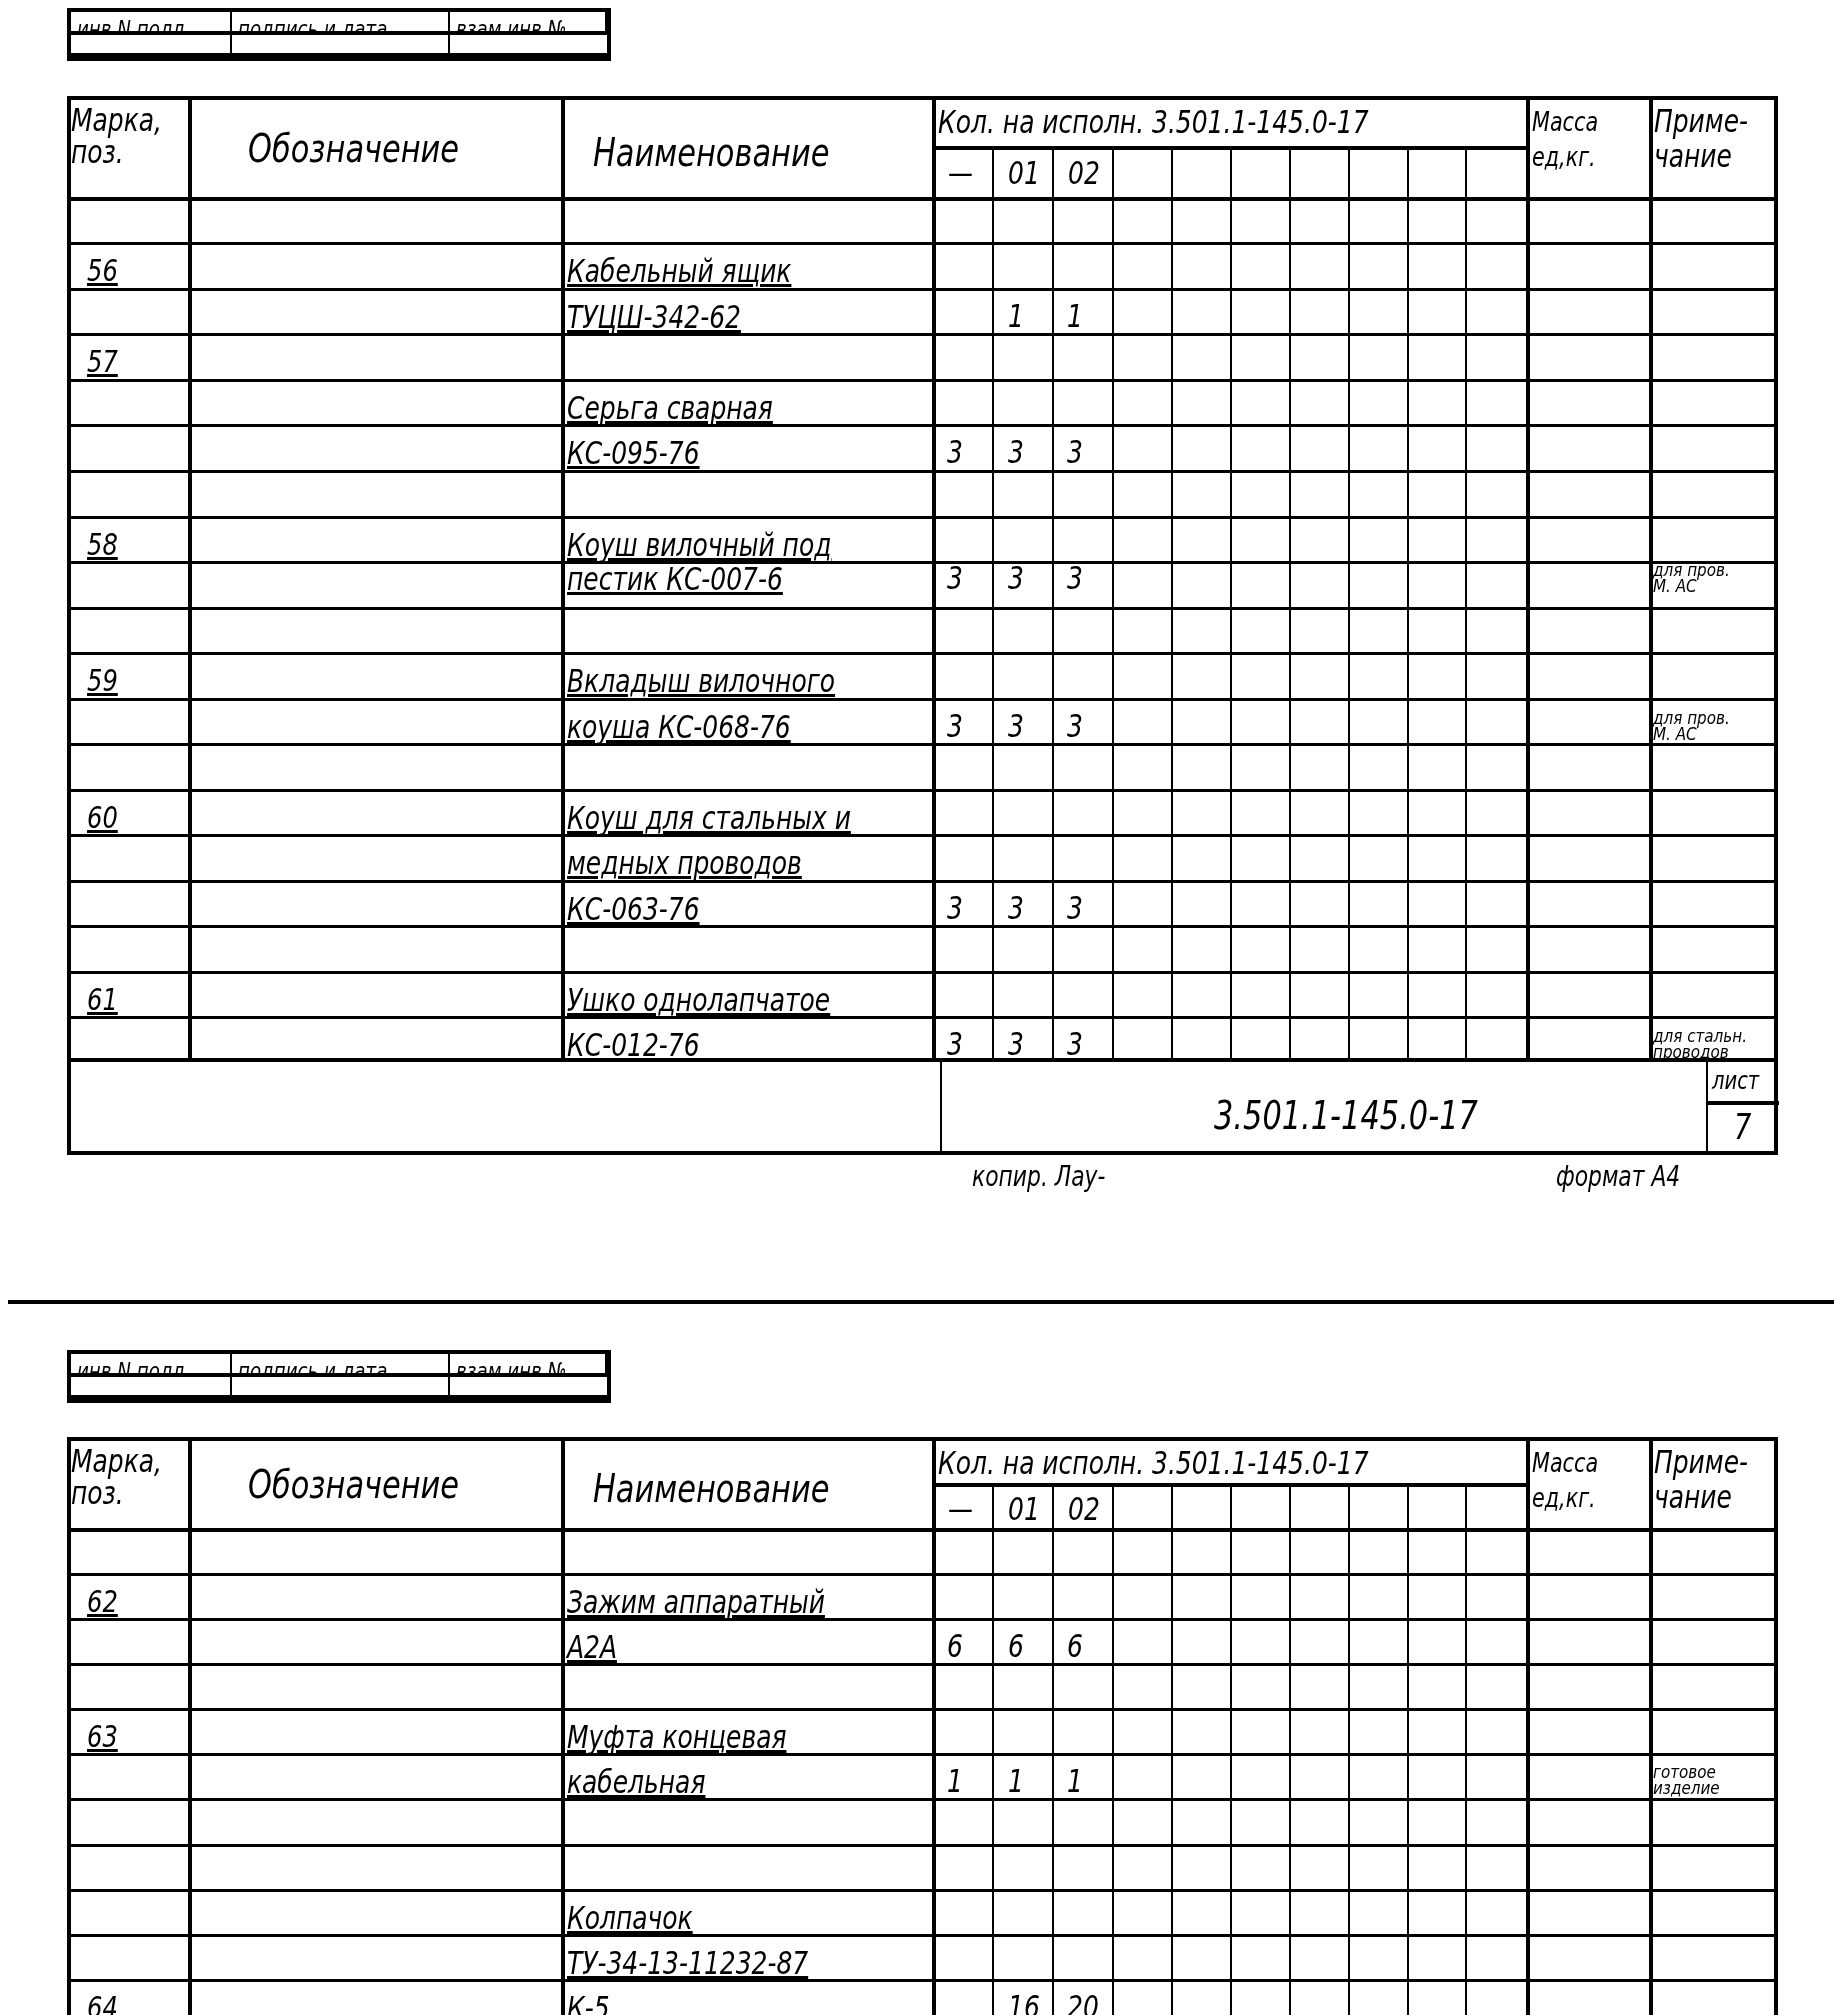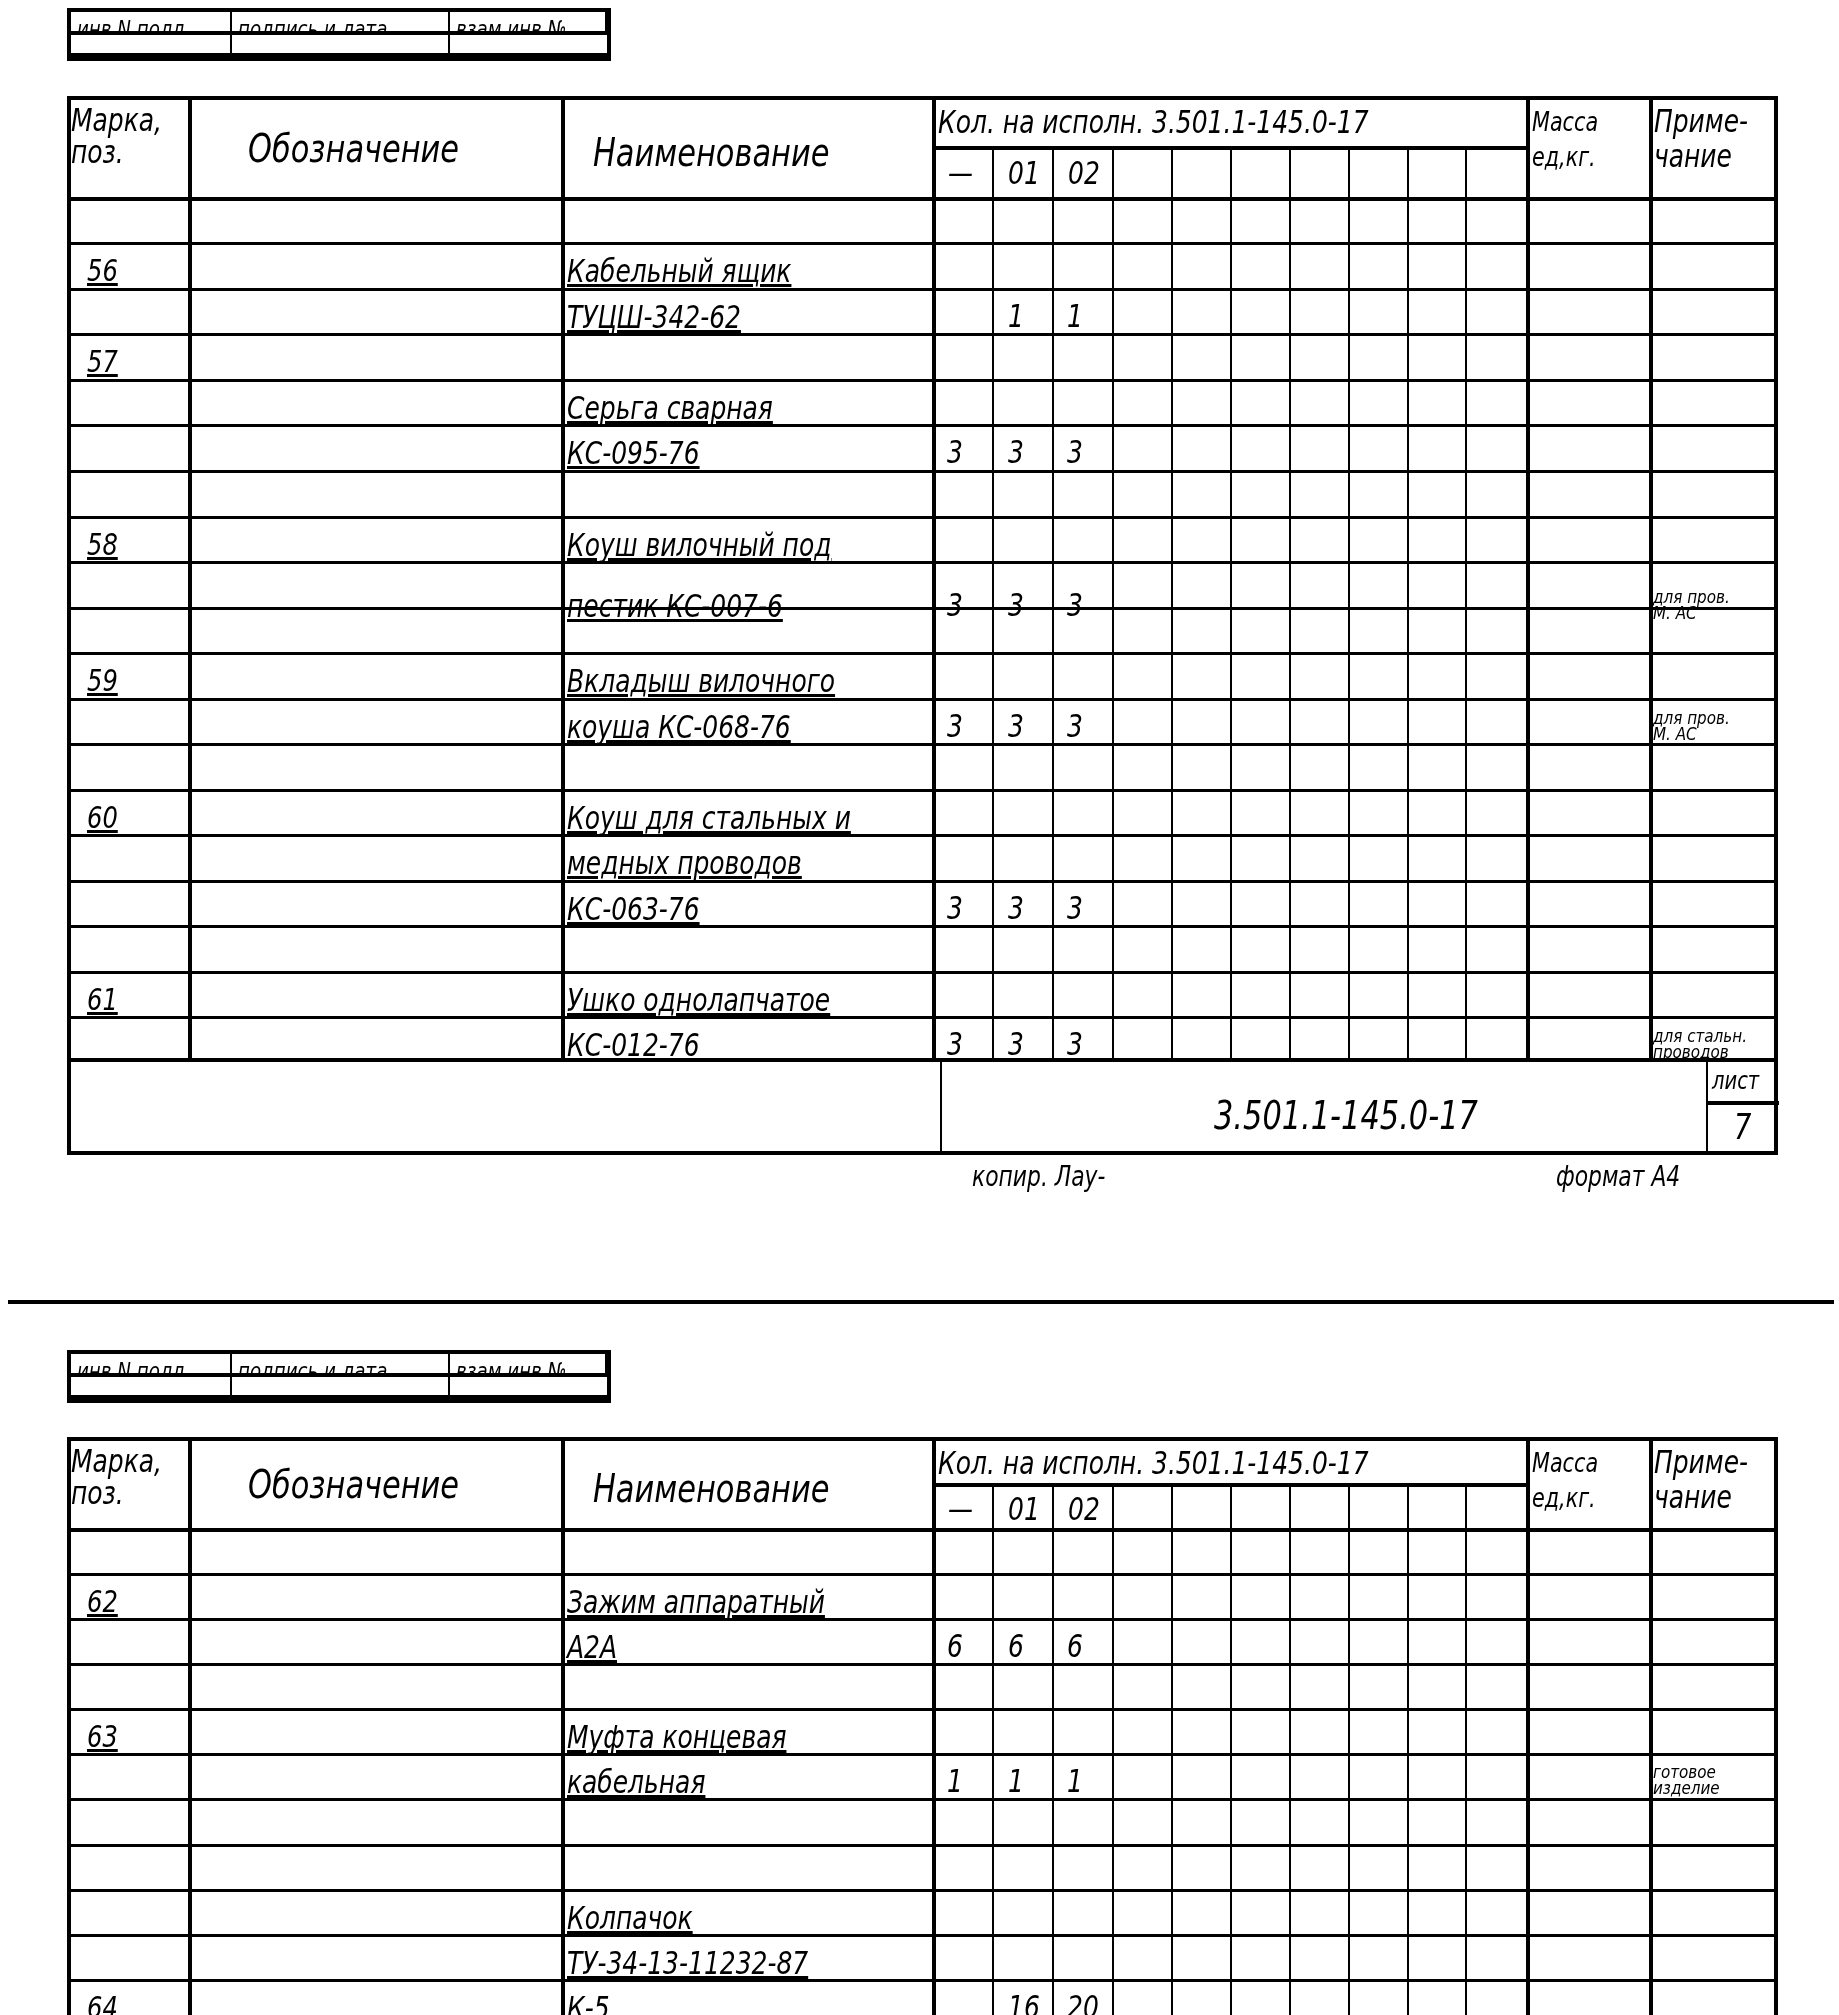--- a/index.html
+++ b/index.html
@@ -134,21 +134,21 @@
     </div>
     <div class="line-h" style="left:0; top:465px; width:1711px; border-top-width:3.6px;"></div>
     <div class="abs" style="left:0; top:420px; width:1711px; height:46px;">
       <div class="cell-text hw" style="left:20px; top:10px; font-size:31px; text-decoration:underline;">58</div>
       <div class="cell-text hw" style="left:500px; top:10px; font-size:32px; text-decoration:underline;">Коуш вилочный под</div>
       <div class="cell-text hw" style="left:880px; top:9.3px; font-size:32px;"></div>
       <div class="cell-text hw" style="left:941px; top:9.3px; font-size:32px;"></div>
       <div class="cell-text hw" style="left:1000px; top:9.3px; font-size:32px;"></div>
     </div>
     <div class="line-h" style="left:0; top:511px; width:1711px; border-top-width:3.6px;"></div>
-    <div class="abs" style="left:0; top:481px; width:1735px; height:46px;">
+    <div class="abs" style="left:0; top:454px; width:1735px; height:46px;">
       <div class="cell-text hw" style="left:20px; top:10px; font-size:31px; text-decoration:underline;"></div>
       <div class="cell-text hw" style="left:500px; top:10px; font-size:32px; text-decoration:underline;">пестик КС-007-6</div>
       <div class="cell-text hw" style="left:880px; top:9.3px; font-size:32px;">3</div>
       <div class="cell-text hw" style="left:941px; top:9.3px; font-size:32px;">3</div>
       <div class="cell-text hw" style="left:1000px; top:9.3px; font-size:32px;">3</div>
       <div class="cell-text hw small" style="left:1586px; top:11.7px; font-size:18.5px; width:121px; white-space:normal; line-height:16px; transform:scaleX(0.82);">для пров. М. АС</div>
     </div>
     <div class="line-h" style="left:0; top:556px; width:1711px; border-top-width:3.6px;"></div>
     <div class="abs" style="left:0; top:511px; width:1711px; height:46px;">
       <div class="cell-text hw" style="left:20px; top:10px; font-size:31px; text-decoration:underline;"></div>

